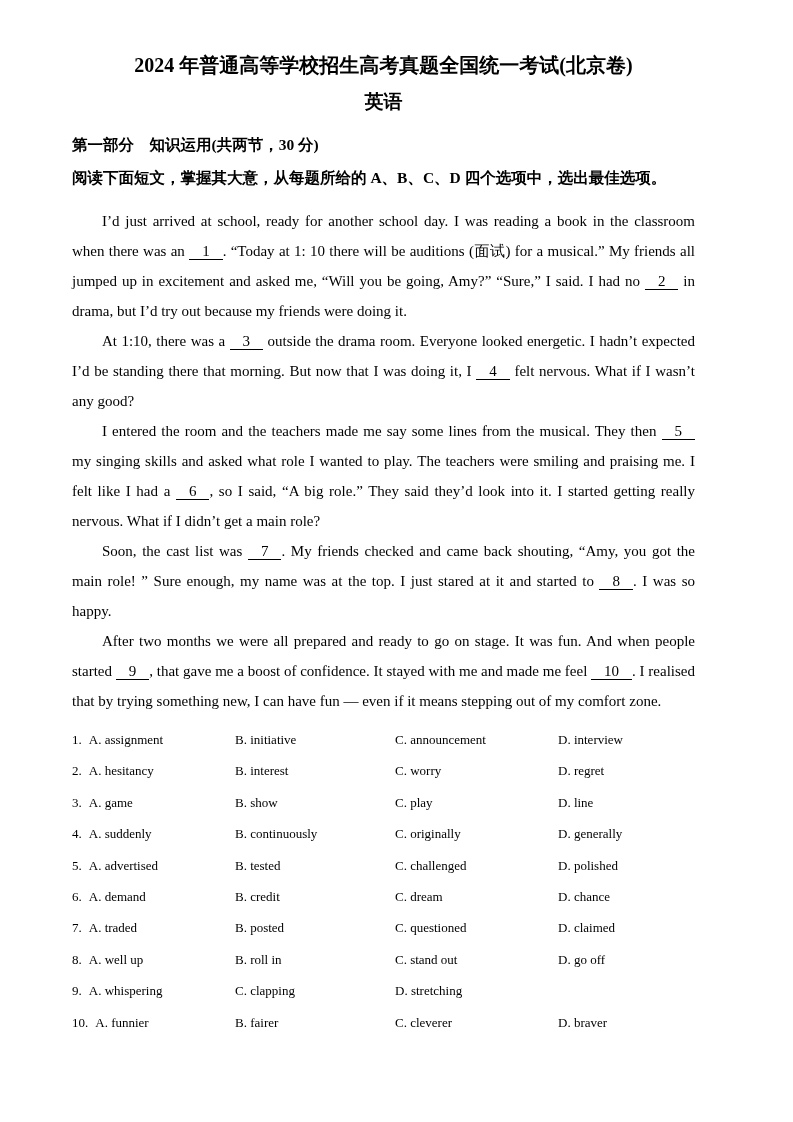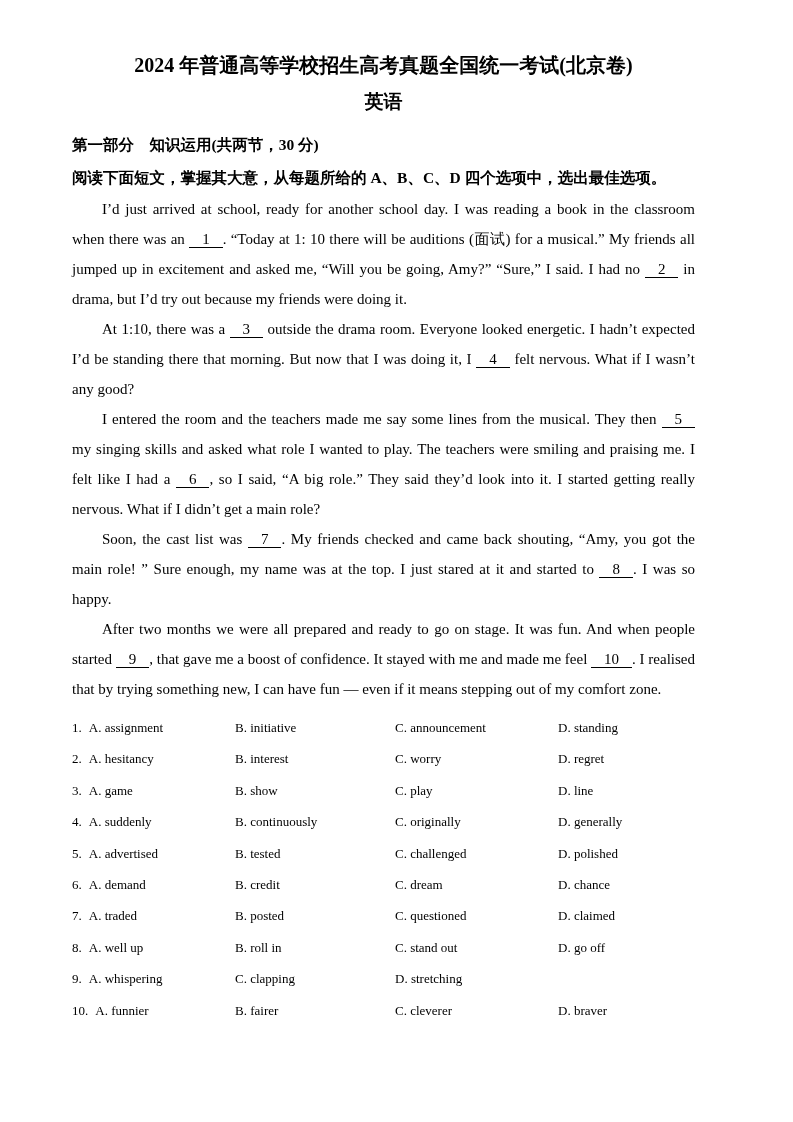--- a/index.html
+++ b/index.html
@@ -30,21 +30,21 @@
     font-weight: 700;
     line-height: 28px;
     margin-bottom: 12px;
   }
   .heading {
     font-weight: 700;
     font-size: 15.5px;
     line-height: 33px;
   }
   .passage {
-    margin-top: 0;
+    margin-top: 12px;
   }
   .para {
     margin: 0;
     font-size: 15px;
     line-height: 30px;
     text-align: justify;
     text-indent: 30px;
   }
   .blank {
     border-bottom: 1px solid #000;
@@ -86,21 +86,21 @@
 
     <p class="para"><span>After two months we were all prepared and ready to go on stage. It was fun. And when people started </span><span class="blank">9</span><span>, that gave me a boost of confidence. It stayed with me and made me feel </span><span class="blank">10</span><span>. I realised that by trying something new, I can have fun — even if it means stepping out of my comfort zone.</span></p>
   </div>
 
   <div class="options">
 
     <div class="opt-row">
       <div><span class="qnum">1.</span><span>A. assignment</span></div>
       <div>B. initiative</div>
       <div>C. announcement</div>
-      <div>D. standing</div>
+      <div>D. interview</div>
     </div>
 
     <div class="opt-row">
       <div><span class="qnum">2.</span><span>A. hesitancy</span></div>
       <div>B. interest</div>
       <div>C. worry</div>
       <div>D. regret</div>
     </div>
 
     <div class="opt-row">

